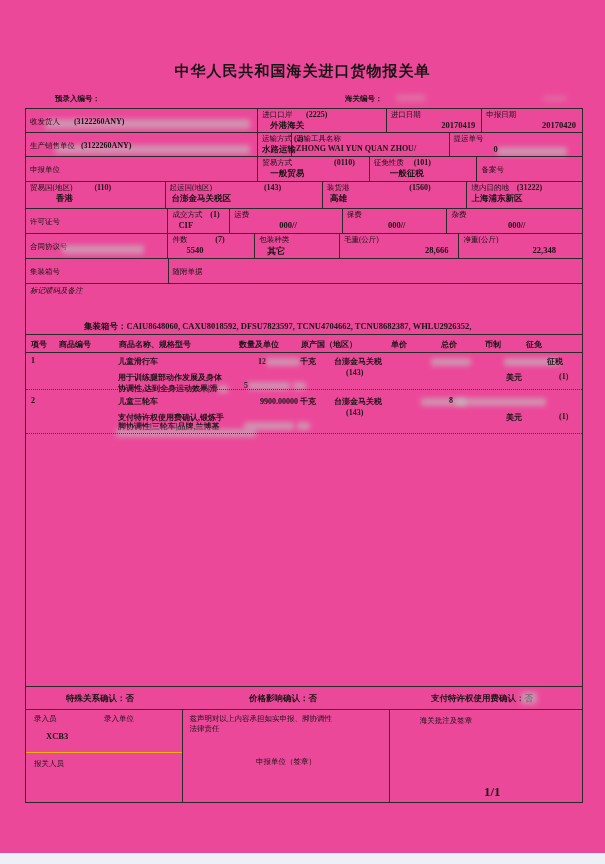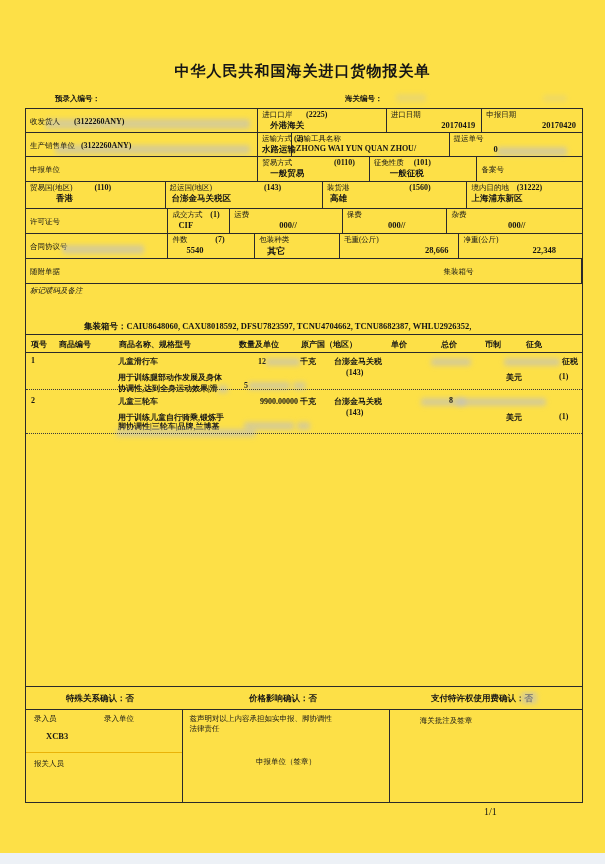--- a/index.html
+++ b/index.html
@@ -1,16 +1,16 @@
 <!DOCTYPE html>
 <html><head>
 <meta charset="utf-8">
 <style>
   html,body{margin:0;padding:0;background:#fff;}
-  .page{position:relative;width:605px;height:864px;background:#fde047;overflow:hidden;
+  .page{position:relative;width:605px;height:864px;background:#ec4899;overflow:hidden;
         font-family:"Liberation Serif","DejaVu Serif",serif;color:#151515;}
   .title{position:absolute;left:0;top:62px;width:605px;text-align:center;
          font-size:15px;font-weight:bold;letter-spacing:1px;}
   .abs{position:absolute;white-space:nowrap;}
   .lbl{font-size:7.5px;white-space:nowrap;}
   .code{font-size:8px;font-weight:bold;white-space:nowrap;}
   .val{font-size:8.5px;font-weight:bold;white-space:nowrap;}
   .right{text-align:right;}
   .center{text-align:center;}
   .form-box{position:absolute;left:25px;top:108px;width:558px;height:695px;
@@ -23,21 +23,21 @@
   .iblur{display:inline-block;vertical-align:middle;background:#c0c0c0;filter:blur(2.5px);
          opacity:.6;height:8px;border-radius:2px;}
   .items-area{position:relative;border-bottom:1px solid #2a2a2a;box-sizing:border-box;}
   .dotted{position:absolute;left:0;right:0;border-top:1px dotted #3a3a3a;height:0;}
   .it{position:absolute;font-size:8px;font-weight:bold;white-space:nowrap;}
   .hdr{position:absolute;font-size:8px;font-weight:bold;white-space:nowrap;top:4px;}
   .marks-row{position:relative;border-bottom:1px solid #2a2a2a;box-sizing:border-box;}
   .confirm-row{position:relative;border-bottom:1px solid #2a2a2a;box-sizing:border-box;}
   .cf{position:absolute;top:6px;font-size:8.5px;font-weight:bold;white-space:nowrap;}
   .bottom-strip{position:absolute;left:0;top:853px;width:605px;height:11px;background:#edf1f6;}
-  .pageno{position:absolute;left:484px;top:806px;font-size:10px;font-weight:normal;}
+  .pageno{position:absolute;left:484px;top:784px;font-size:13px;font-weight:bold;}
 </style>
 </head>
 <body>
 
 <div class="page">
 
   <div class="title">中华人民共和国海关进口货物报关单</div>
 
   <span class="abs lbl" style="left:55px;top:94px;font-weight:bold">预录入编号：</span>
   <span class="abs lbl" style="left:345px;top:94px;font-weight:bold">海关编号：</span>
@@ -173,25 +173,25 @@
         <div class="lbl">毛重(公斤)</div>
         <div class="val right" style="padding-right:10px">28,666</div>
       </div>
       <div class="cell last" style="width:123px">
         <div class="lbl">净重(公斤)</div>
         <div class="val right" style="padding-right:26px">22,348</div>
       </div>
     </div>
 
     <div class="frow" style="height:25px">
+      <div class="cell" style="width:143px">
+        <span class="lbl">集装箱号</span>
+      </div>
       <div class="cell last" style="width:415px">
         <span class="lbl">随附单据</span>
-      </div>
-      <div class="cell" style="width:143px">
-        <span class="lbl">集装箱号</span>
       </div>
     </div>
 
     <div class="marks-row" style="height:51px">
       <span class="abs lbl" style="left:4px;top:2px;font-style:italic">标记唛码及备注</span>
       <span class="abs val" style="left:58px;top:37px;font-size:8.5px">集装箱号：CAIU8648060, CAXU8018592, DFSU7823597, TCNU4704662, TCNU8682387, WHLU2926352,</span>
     </div>
 
     <div style="height:18px;border-bottom:1px solid #2a2a2a;box-sizing:border-box;position:relative">
       <span class="hdr" style="left:5px">项号</span>
@@ -206,38 +206,38 @@
     </div>
 
     <div class="items-area" style="height:334px">
 
       <span class="it" style="left:5px;top:3px">1</span>
       <span class="it" style="left:92px;top:3px">儿童滑行车</span>
       <span class="it" style="left:218px;top:3px;width:72px;text-align:right"><span>12</span><span class="iblur" style="width:34px"></span><span>千克</span></span>
       <span class="it" style="left:308px;top:3px">台澎金马关税</span>
       <span class="blur" style="left:405px;top:5px;width:40px;height:8px"></span>
       <span class="blur" style="left:478px;top:5px;width:56px;height:8px"></span>
-      <span class="it" style="left:536px;top:3px">征税</span>
+      <span class="it" style="left:521px;top:3px">征税</span>
       <span class="it" style="left:320px;top:15px">(143)</span>
       <span class="it" style="left:92px;top:19px">用于训练腿部动作发展及身体</span>
       <span class="it" style="left:480px;top:19px">美元</span>
       <span class="it" style="left:533px;top:19px">(1)</span>
       <span class="it" style="left:92px;top:30px"><span>协调性,达到全身运动效果|滑</span><span class="iblur" style="width:10px"></span></span>
       <span class="it" style="left:218px;top:28px"><span>5</span><span class="iblur" style="width:42px"></span><span class="iblur" style="width:13px;margin-left:3px"></span></span>
       <div class="dotted" style="top:36px"></div>
 
       <span class="it" style="left:5px;top:43px">2</span>
       <span class="it" style="left:92px;top:43px">儿童三轮车</span>
       <span class="it" style="left:218px;top:43px;width:72px;text-align:right"><span>9900.00000</span> <span>千克</span></span>
       <span class="it" style="left:308px;top:43px">台澎金马关税</span>
       <span class="blur" style="left:395px;top:45px;width:45px;height:8px"></span>
       <span class="it" style="left:423px;top:43px">8</span>
       <span class="blur" style="left:430px;top:45px;width:90px;height:8px"></span>
       <span class="it" style="left:320px;top:55px">(143)</span>
-      <span class="it" style="left:92px;top:59px">用于训练儿童自行骑乘,锻炼手</span>
+      <span class="it" style="left:92px;top:59px">支付特许权使用费确认,锻炼手</span>
       <span class="it" style="left:480px;top:59px">美元</span>
       <span class="it" style="left:533px;top:59px">(1)</span>
       <span class="it" style="left:92px;top:68px">脚协调性|三轮车|品牌,兰博基</span>
       <span class="it" style="left:218px;top:68px"><span class="iblur" style="width:50px"></span><span class="iblur" style="width:13px;margin-left:3px"></span></span>
       <span class="blur" style="left:90px;top:76px;width:140px;height:8px"></span>
       <div class="dotted" style="top:80px"></div>
     </div>
 
     <div class="confirm-row" style="height:23px">
       <span class="cf" style="left:40px"><span>特殊关系确认：</span><span>否</span></span>

